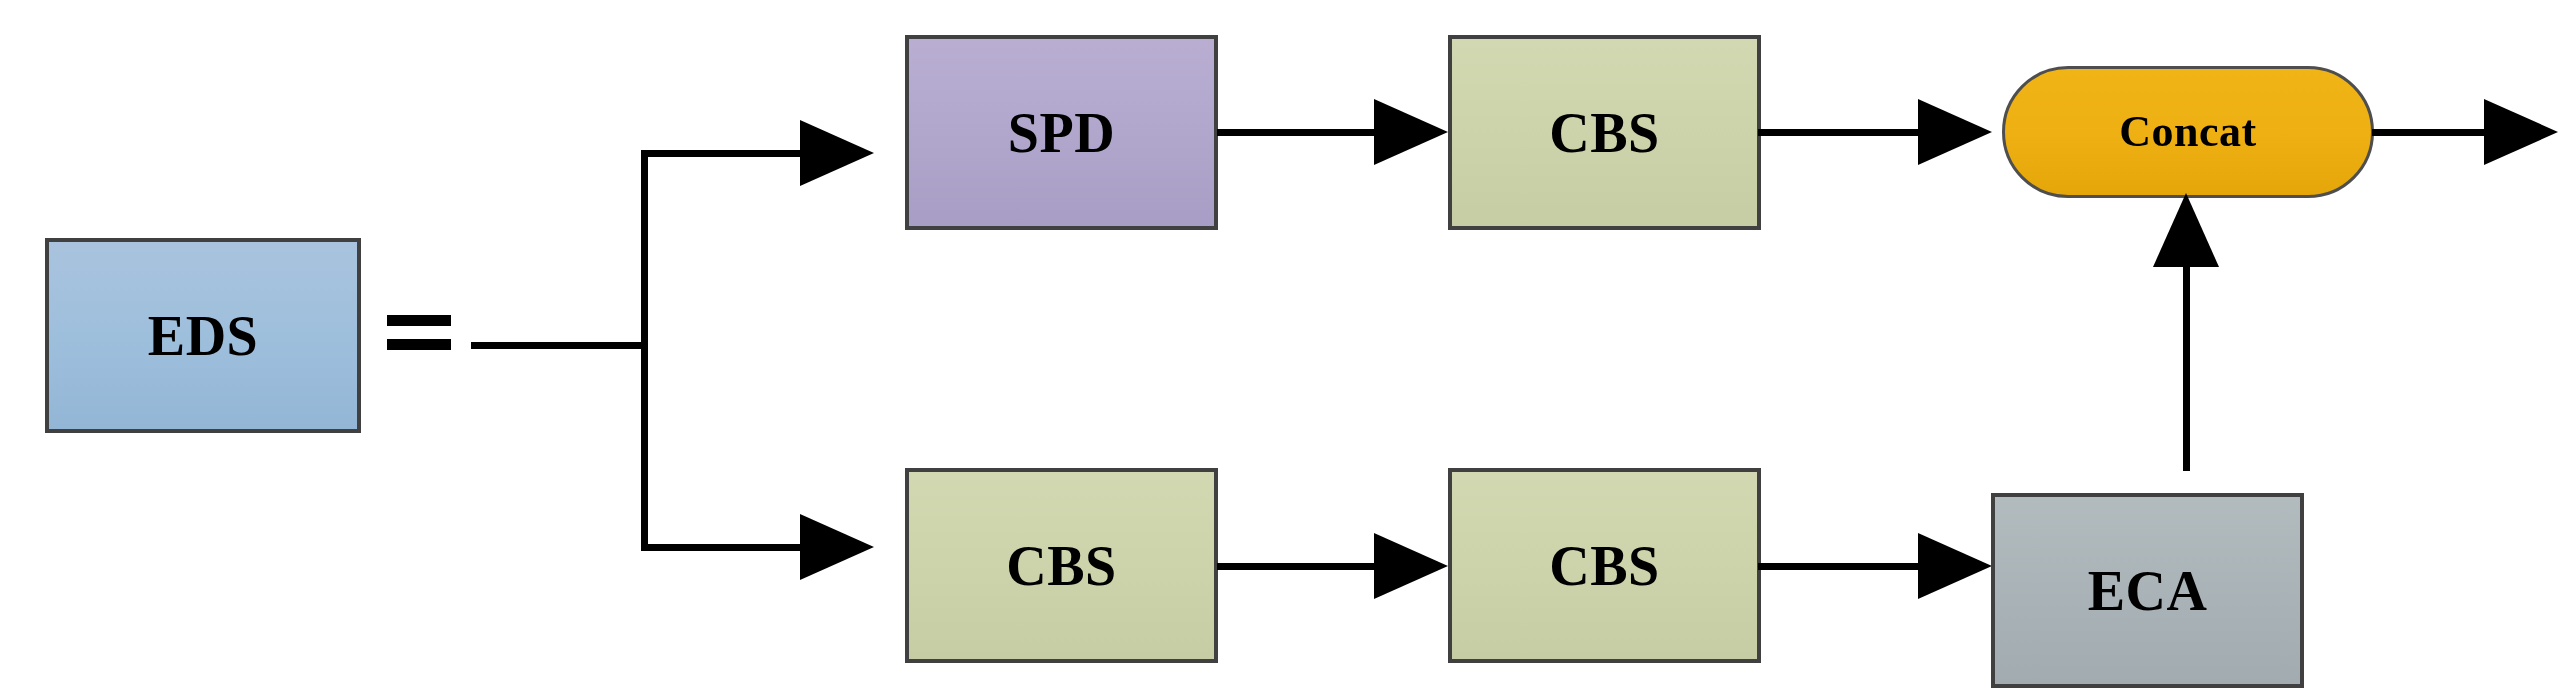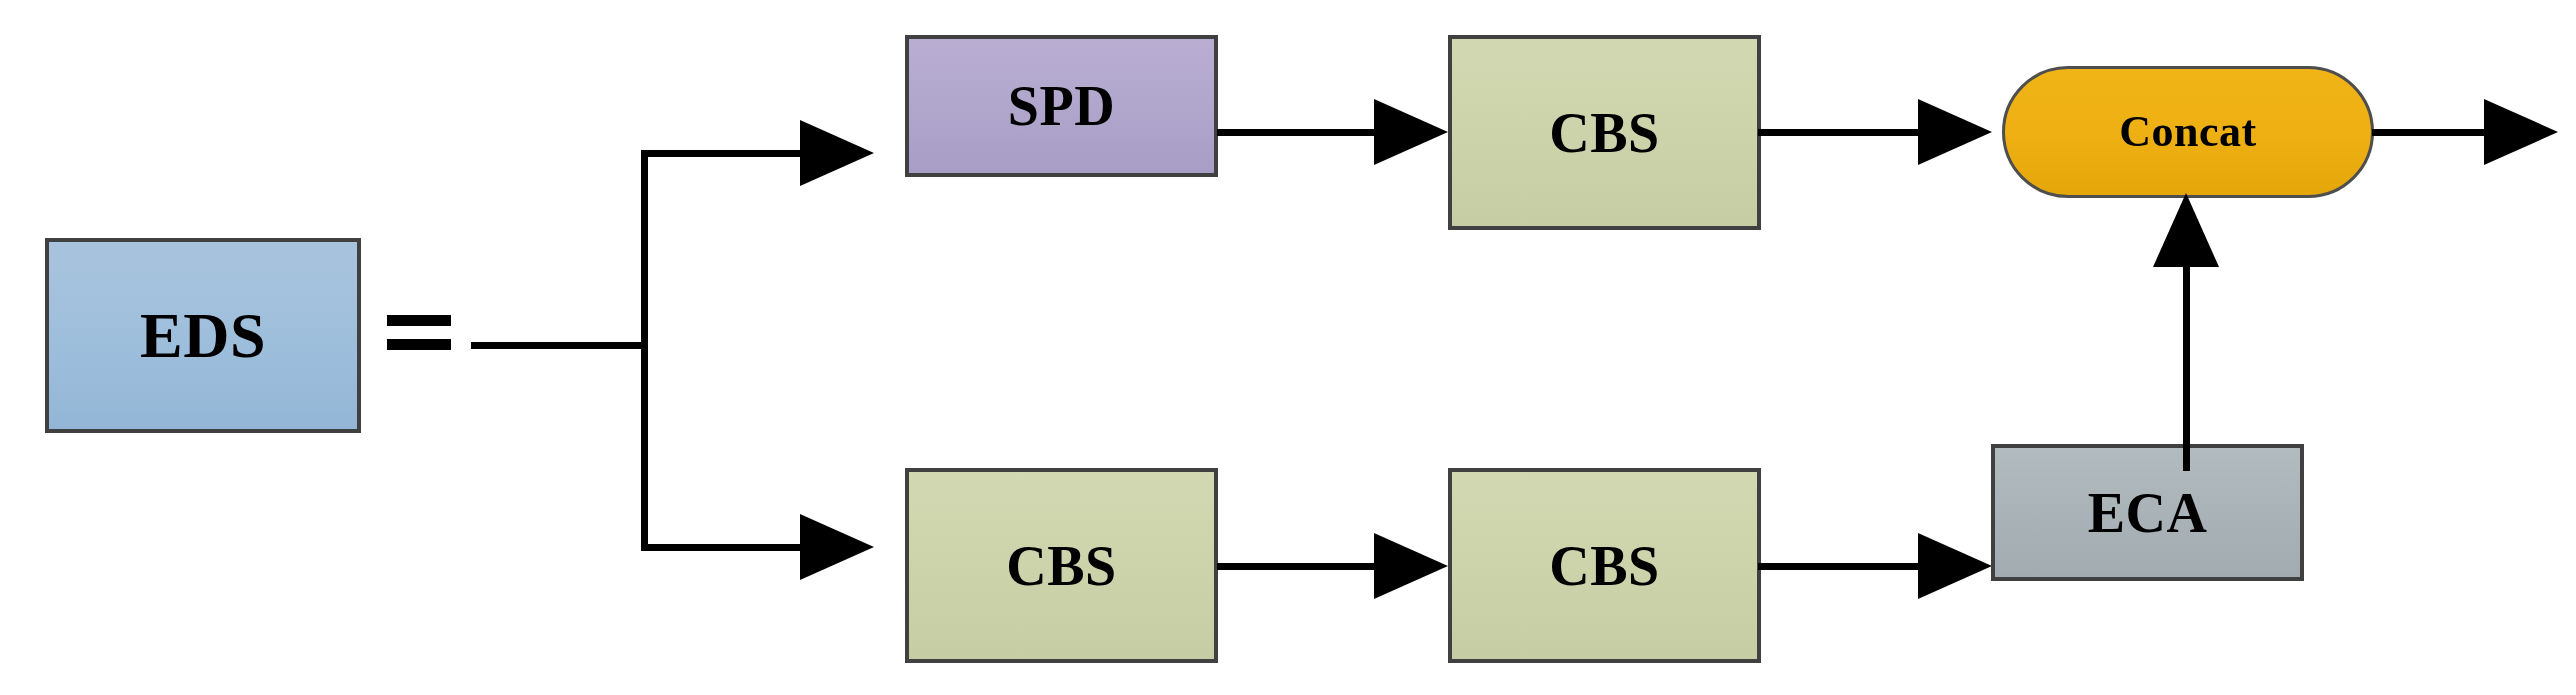--- a/index.html
+++ b/index.html
@@ -31,24 +31,24 @@
     color: #000000;
     line-height: 1;
     letter-spacing: 0.5px;
     white-space: nowrap;
   }
 
   .node-eds {
     left: 45px;  top: 238px;  width: 316px; height: 195px;
     background: linear-gradient(180deg, #a9c3de 0%, #9ebfdc 50%, #94b6d6 100%);
   }
-  .node-eds .node-label { font-size: 64px; }
+  .node-eds .node-label { font-size: 56px; }
 
   .node-spd {
-    left: 905px; top: 35px;  width: 313px; height: 142px;
+    left: 905px; top: 35px;  width: 313px; height: 195px;
     background: linear-gradient(180deg, #b9aed2 0%, #b0a5cb 55%, #a89dc4 100%);
   }
   .node-spd .node-label { font-size: 56px; }
 
   .node-cbs-top {
     left: 1448px; top: 35px;  width: 313px; height: 195px;
     background: linear-gradient(180deg, #d2d9b2 0%, #ccd3aa 55%, #c6cda4 100%);
   }
   .node-cbs-top .node-label { font-size: 56px; }
 
@@ -58,21 +58,21 @@
   }
   .node-cbs-b1 .node-label { font-size: 56px; }
 
   .node-cbs-b2 {
     left: 1448px; top: 468px; width: 313px; height: 195px;
     background: linear-gradient(180deg, #d2d9b2 0%, #ccd3aa 55%, #c6cda4 100%);
   }
   .node-cbs-b2 .node-label { font-size: 56px; }
 
   .node-eca {
-    left: 1991px; top: 444px; width: 313px; height: 137px;
+    left: 1991px; top: 493px; width: 313px; height: 195px;
     background: linear-gradient(180deg, #b2bbbe 0%, #a9b2b6 55%, #a2abaf 100%);
   }
   .node-eca .node-label { font-size: 56px; }
 
   .node-concat {
     left: 2002px; top: 66px; width: 372px; height: 132px;
     border-radius: 66px;
     background: linear-gradient(180deg, #f0b417 0%, #eeb012 50%, #e4a608 100%);
     border: 3.9px solid #4e4e4e;
   }

